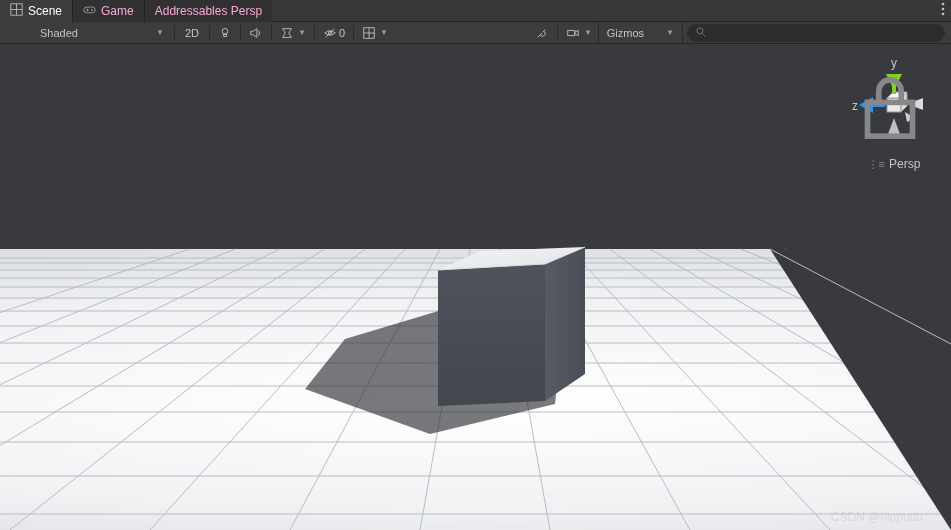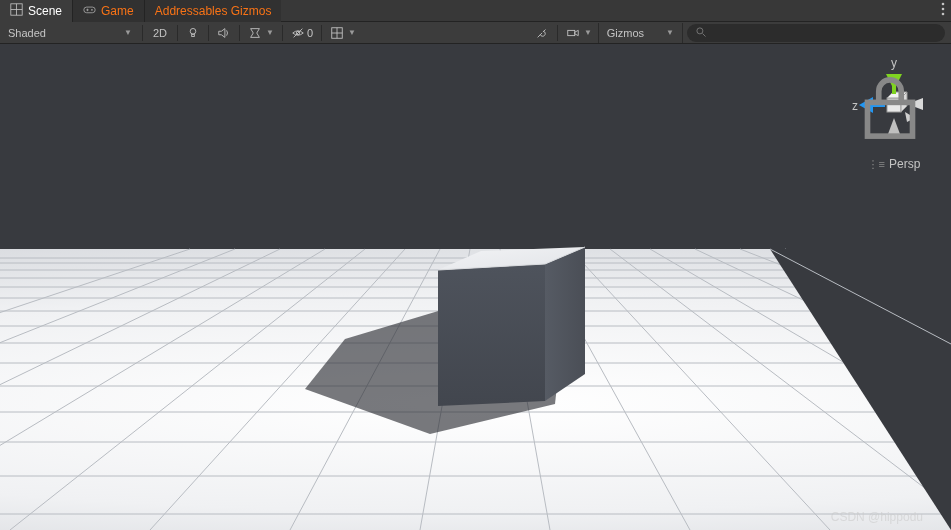--- a/index.html
+++ b/index.html
@@ -2,31 +2,31 @@
 <html><head>
 <meta charset="utf-8">
 <style>
   * { margin: 0; padding: 0; box-sizing: border-box; font-family: Arial, Helvetica, sans-serif; }
   html, body { width: 951px; height: 530px; background: #383838; color: #c4c4c4; overflow: hidden; font-size: 12px; }
   
   
   .tab-bar { height: 22px; background: #383838; display: flex; align-items: center; border-bottom: 1px solid #232323; }
   .tab { height: 22px; padding: 0 10px; display: flex; align-items: center; gap: 5px; font-size: 12px; color: #c4c4c4; border-right: 1px solid #232323; cursor: pointer; }
   .tab.active { background: #3c3c3c; color: #ffffff; }
-  .tab.inactive { background: #313131; color: #f97316; }
+  .tab.inactive { background: #313131; color: #f9a8d4; }
   .tab svg { width: 13px; height: 13px; }
   .tab-spacer { flex: 1; }
   .vdots { padding: 0 6px; color: #c4c4c4; cursor: pointer; }
   
   
   .toolbar { height: 22px; background: #3c3c3c; display: flex; align-items: center; border-bottom: 1px solid #232323; font-size: 11px; }
   .tb-sep { width: 1px; height: 16px; background: #2a2a2a; margin: 0 2px; }
   .tb-btn { height: 20px; padding: 0 6px; display: flex; align-items: center; color: #c4c4c4; cursor: pointer; }
   .tb-btn svg { width: 14px; height: 14px; display: block; }
-  .shade-dd { width: 140px; padding: 0 8px; height: 22px; display: flex; align-items: center; justify-content: space-between; cursor: pointer; }
+  .shade-dd { width: 140px; padding: 0 8px; height: 22px; display: flex; align-items: center; justify-content: space-between; cursor: pointer; margin-left: 32px; }
   .dd-arrow { font-size: 8px; color: #999; }
   .tb-spacer { flex: 1; }
   .gizmos-dd { height: 20px; padding: 0 8px; display: flex; align-items: center; gap: 22px; border-left: 1px solid #2a2a2a; border-right: 1px solid #2a2a2a; cursor: pointer; }
   .search-box { width: 258px; height: 18px; margin: 0 6px 0 4px; background: #2c2c2c; border-radius: 10px; display: flex; align-items: center; padding: 0 8px; gap: 5px; }
   .search-box input { flex: 1; background: transparent; border: none; outline: none; color: #c4c4c4; font-size: 11px; }
   
   
   .viewport { position: relative; height: 486px; overflow: hidden; }
   .viewport svg.scene { width: 951px; height: 486px; display: block; }
   
@@ -58,21 +58,21 @@
       <svg viewBox="0 0 16 16">
           <rect x="1" y="5" width="14" height="7" rx="3.5" fill="none" stroke="#aaa"></rect>
           <circle cx="11" cy="8.5" r="1" fill="#aaa"></circle>
           <line x1="4" y1="8.5" x2="7" y2="8.5" stroke="#aaa"></line>
           <line x1="5.5" y1="7" x2="5.5" y2="10" stroke="#aaa"></line>
         </svg>
     </span>
     <span>Game</span>
   </div>
   <div class="tab inactive" style="border-right:none;">
-    <span>Addressables Gizmos</span>
+    <span>Addressables Persp</span>
   </div>
   <div class="tab-spacer"></div>
   <div class="vdots">
     <svg width="4" height="14" viewBox="0 0 4 14">
         <circle cx="2" cy="2" r="1.3" fill="#c4c4c4"></circle>
         <circle cx="2" cy="7" r="1.3" fill="#c4c4c4"></circle>
         <circle cx="2" cy="12" r="1.3" fill="#c4c4c4"></circle>
       </svg>
   </div>
 </div>

